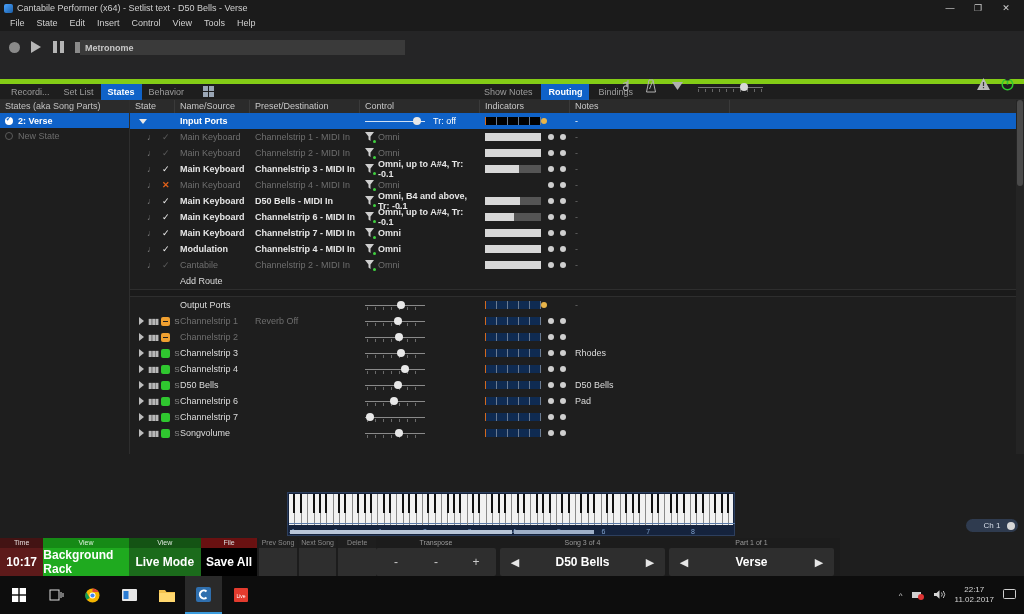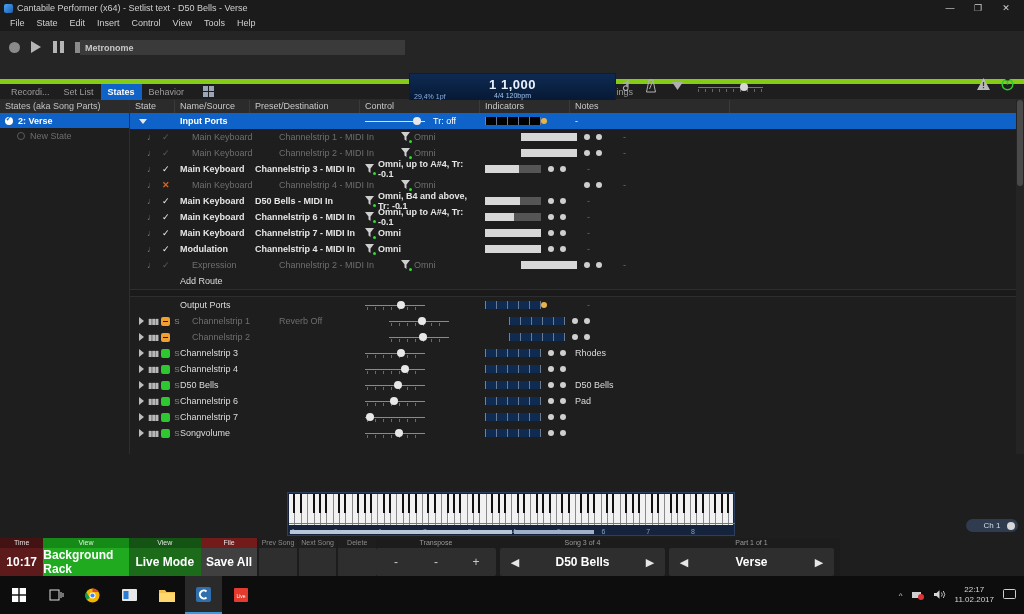--- a/index.html
+++ b/index.html
@@ -106,21 +106,21 @@
   .main { flex:1; position:relative; background:#1e1e1e; overflow:hidden; }
 
   
   .thead { display:flex; height:13px; background:#2b2b2b; font-size:9px; color:#c8c8c8; }
   .thead div { line-height:13px; padding-left:5px; border-right:1px solid #3a3a3a; }
   .c-state{width:45px;} .c-name{width:75px;} .c-preset{width:110px;}
   .c-ctrl{width:120px;} .c-ind{width:90px;} .c-notes{width:160px;}
   .trow { display:flex; height:16px; align-items:center; font-size:9px; position:relative; }
   .trow.sel { background:#0f62c8; }
   .trow .cell { height:16px; display:flex; align-items:center; padding-left:5px; }
-  .dim { color:#6e6e6e;margin-left:12px; }
+  .dim { color:#6e6e6e; }
   .brt { color:#e6e6e6; font-weight:bold; }
   .wht { color:#dcdcdc; }
 
   .caret { width:0;height:0;border-left:4px solid transparent;border-right:4px solid transparent;
            border-top:5px solid #e8e8e8; margin-left:4px; }
   .caret-r { width:0;height:0;border-top:4px solid transparent;border-bottom:4px solid transparent;
            border-left:5px solid #bdbdbd; margin-left:4px; }
   .note-ic { font-size:9px; color:#7d7d7d; margin-left:12px; }
   .chk { font-size:9px; margin-left:6px; }
   .chk.on { color:#f2f2f2; } .chk.off { color:#5d5d5d; } .chk.x { color:#e2621a; font-weight:bold; }
@@ -174,21 +174,21 @@
   .bottombar { position:absolute; left:0; bottom:38px; width:840px; height:38px;
                background:#1c1c1c; display:flex; }
   .bb { width:55px; display:flex; flex-direction:column; color:#fff; }
   .bb .cap { height:10px; font-size:7px; text-align:center; line-height:10px; opacity:.85; }
   .bb .val { flex:1; display:flex; align-items:center; justify-content:center;
              font-size:12px; font-weight:bold; }
   .bb.time { background:#5d1a1a; width:60px; }
   .bb.time .cap { background:#3f1212; }
   .bb.bgrack { background:#1faa1f; width:118px; } .bb.bgrack .cap{background:#158515;}
   .bb.live { background:#1b6b1b; width:100px; } .bb.live .cap{background:#134f13;}
-  .bb.save { background:#404040; width:78px; } .bb.save .cap{background:#7c1515;}
+  .bb.save { background:#000000; width:78px; } .bb.save .cap{background:#7c1515;}
   .bb.plain { background:#2e2e2e; width:52px; margin-left:2px; }
   .bb.plain .cap { background:#1c1c1c; color:#9a9a9a; }
   .bb.plain .val { font-size:9px; color:#b5b5b5; }
   .bb.wide { width:auto; flex:1; background:#1c1c1c; }
 
   .bgroup { display:flex; flex-direction:column; }
   .bgroup .cap { font-size:7px; color:#9a9a9a; text-align:center; height:10px; line-height:10px; }
   .bgroup .row { display:flex; background:#2e2e2e; height:28px; border-radius:2px; align-items:center; }
   .tr-btn { width:40px; text-align:center; color:#c9c9c9; font-size:12px; }
   .nav-arrow { width:30px; text-align:center; color:#e6e6e6; font-size:11px; }
@@ -242,25 +242,20 @@
             <i></i>
             <i></i>
           </div>
         </div>
       <div class="tp-btn">
           <div class="stop-b"></div>
         </div>
     </div>
     <div class="metro-field">Metronome</div>
 
-    <div class="lcd">
-      <div class="lcd-main">1 1,000</div>
-      <div class="lcd-sub">4/4 120bpm</div>
-      <div class="lcd-cpu">29,4%  1pf</div>
-    </div>
 
     <div class="tp-icons">
       <span class="ic">
         <svg width="11" height="14" viewBox="0 0 11 14">
             <path d="M8 1v8.2a2.3 2.3 0 1 1-1.2-2V3.2L3 4.6" stroke="#b0b0b0" fill="none" stroke-width="1.1"></path>
           </svg>
       </span>
       <span class="ic">
         <svg width="12" height="14" viewBox="0 0 12 14">
             <path d="M4 1h4l2.5 12h-9z" stroke="#b0b0b0" fill="none" stroke-width="1"></path>
@@ -557,21 +552,21 @@
                 <i></i>
               </span>
             </div>
             <div class="cell c-notes dim">-</div>
           </div>
           <div class="trow">
             <div class="cell c-state">
               <span class="note-ic">♩</span>
               <span class="chk off">✓</span>
             </div>
-            <div class="cell c-name dim">Expression</div>
+            <div class="cell c-name dim">Cantabile</div>
             <div class="cell c-preset dim">Channelstrip 2 - MIDI In</div>
             <div class="cell c-ctrl dim"><span class="filt"><svg width="9" height="9" viewBox="0 0 9 9">
                   <path d="M0 0h9L5.5 4.5V9L3.5 7.5V4.5Z" fill="#cfcfcf"></path>
                 </svg><span class="dotg"></span></span>Omni</div>
             <div class="cell c-ind">
               <span class="bar grey">
                 <span class="fill" style="width:100%"></span>
               </span>
               <span class="dot2">
                 <i></i>

